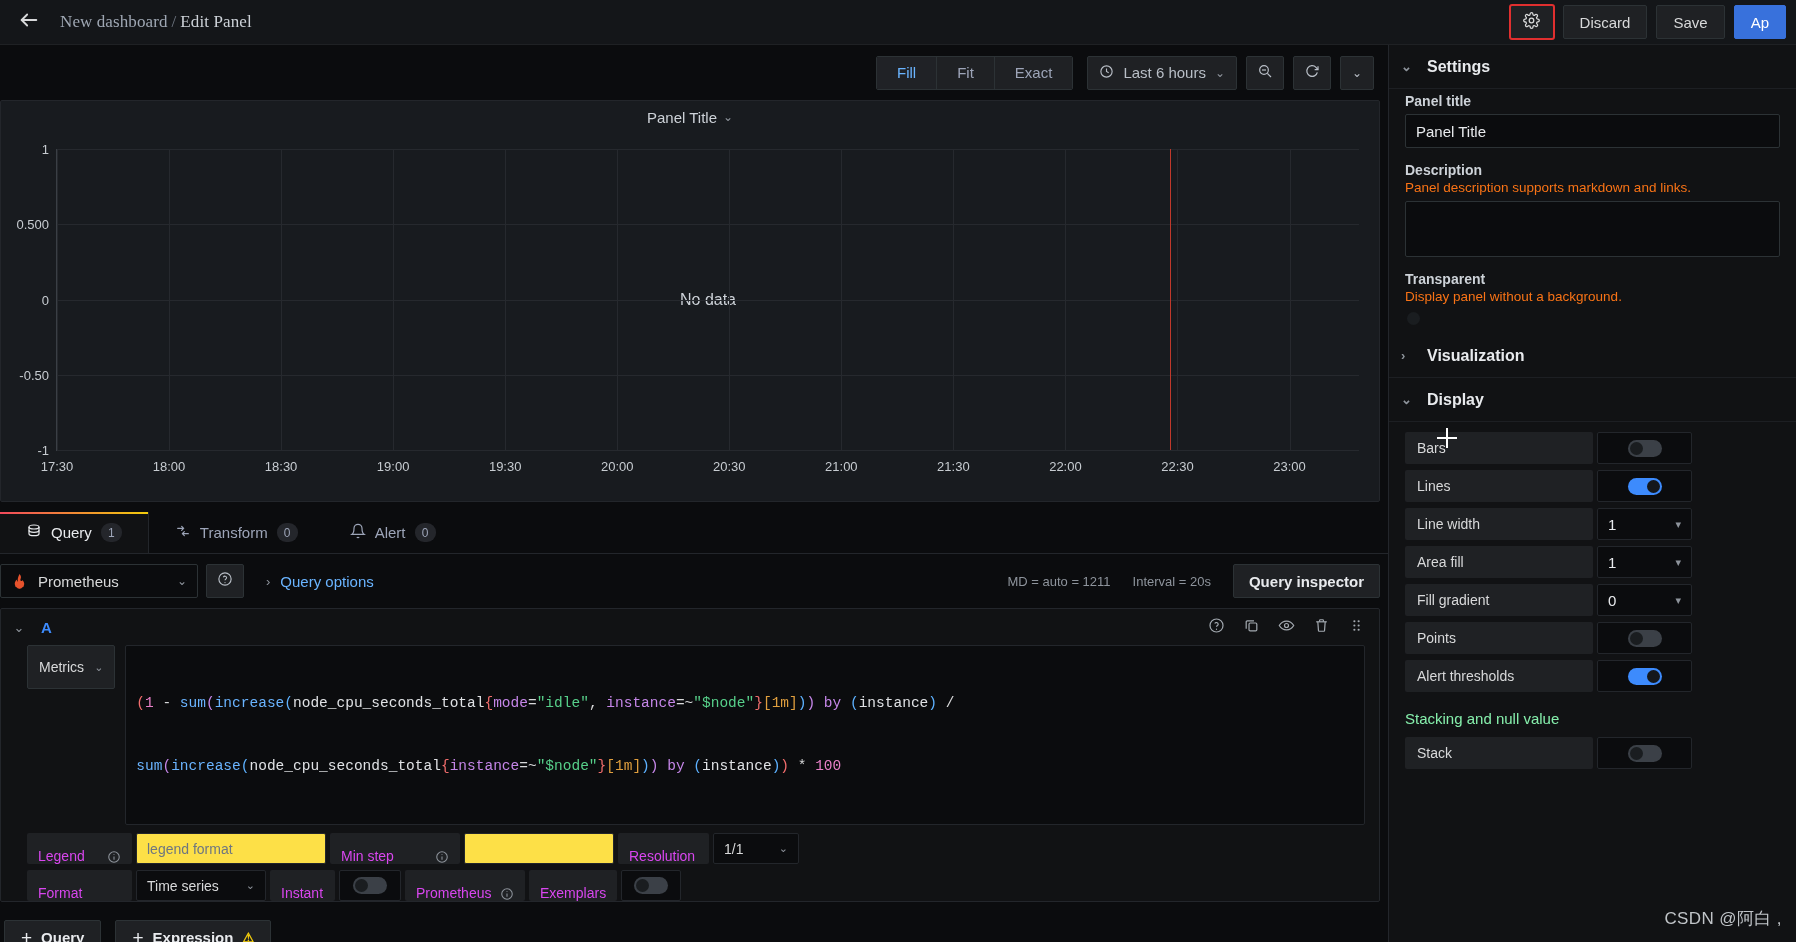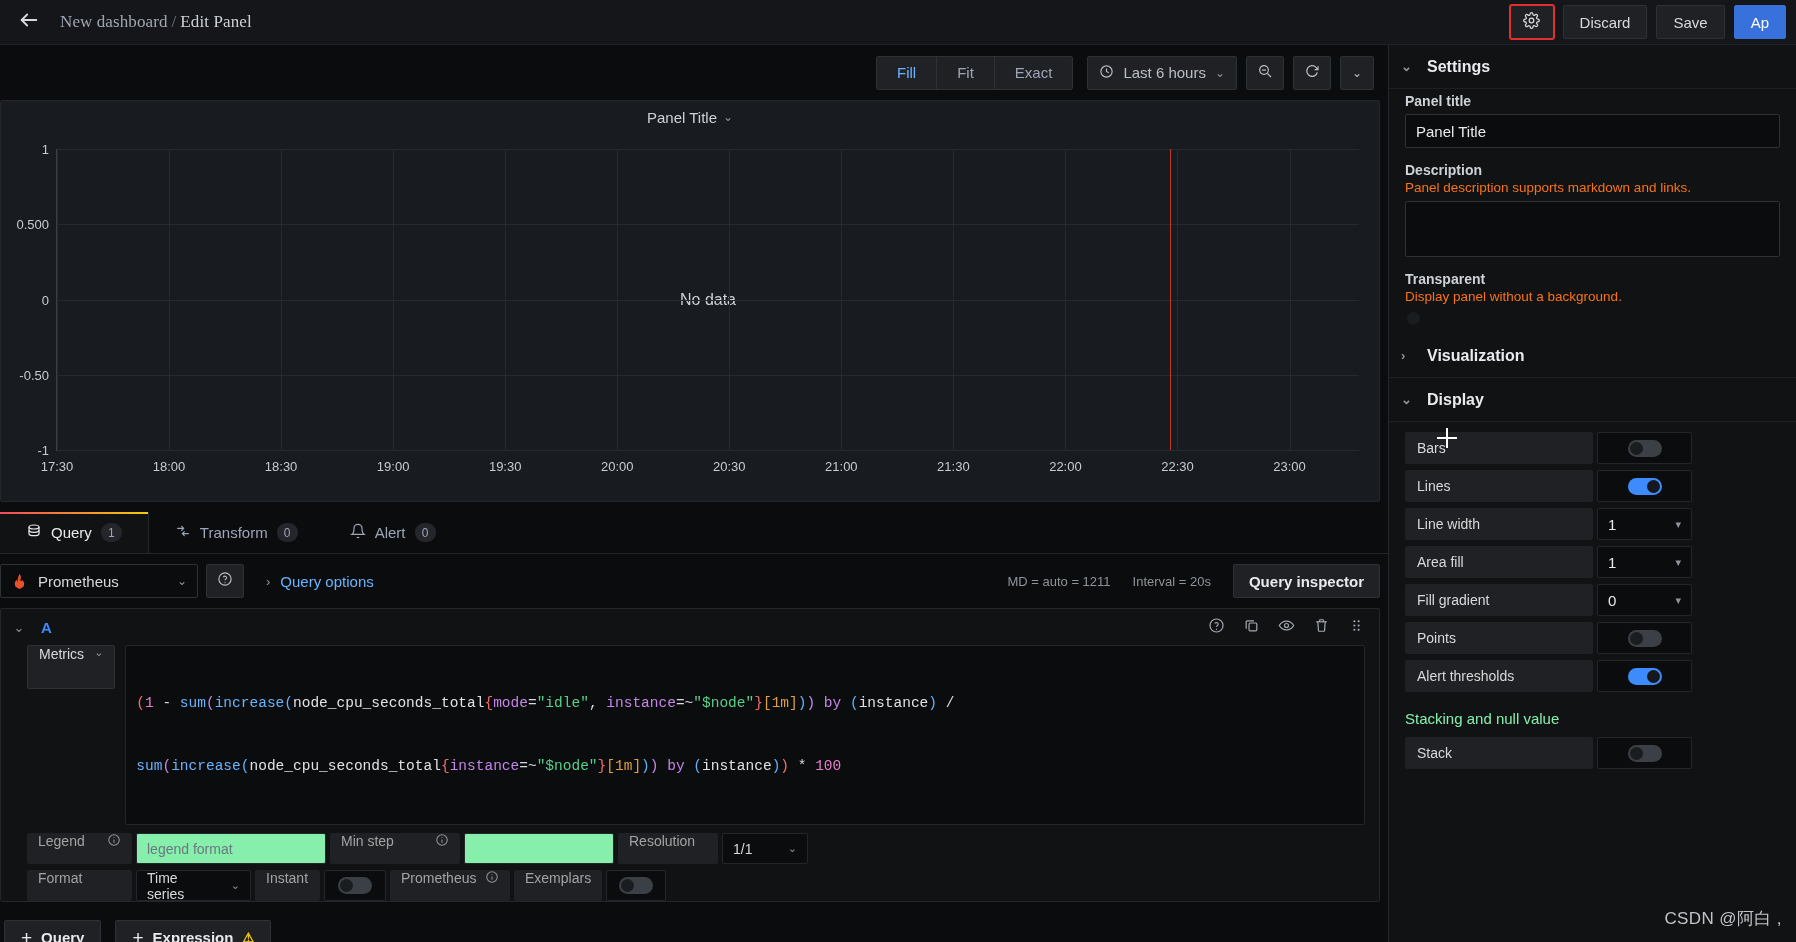--- a/index.html
+++ b/index.html
@@ -157,21 +157,21 @@
   .query-card { background: #111214; border: 1px solid #23262b; border-radius: 2px; }
   .qrow-head { height: 36px; display: flex; align-items: center; padding: 0 14px 0 6px; }
   .qrow-head .chev { color: #8e949c; font-size: 13px; width: 24px; text-align: center; cursor: pointer; }
   .qrow-head .refid { color: #3d8bfd; font-size: 15px; font-weight: 600; margin-left: 10px; }
   .qrow-actions { margin-left: auto; display: flex; align-items: center; gap: 18px; color: #a3a9b0; }
   .qrow-actions svg { width: 17px; height: 17px; cursor: pointer; }
 
   .expr-row { display: flex; align-items: stretch; gap: 10px; padding: 0 14px 0 26px; }
   .metrics-btn {
     height: 44px; min-width: 86px; background: #1f2124; border: 1px solid #2c3235;
-    border-radius: 2px; display: flex; align-items: flex-start; gap: 10px; padding: 0 11px;
+    border-radius: 2px; display: flex; align-items: center; gap: 10px; padding: 0 11px;
     color: #d8d9da; font-size: 14px; cursor: pointer; align-self: flex-start; margin-top: 0;
   }
   .metrics-btn .chev { color: #8e949c; font-size: 11px; }
   .code {
     flex: 1; background: #0b0c0e; border: 1px solid #23262b; border-radius: 2px;
     font-family: "Liberation Mono", "DejaVu Sans Mono", monospace;
     font-size: 14.5px; line-height: 21px; padding: 5px 10px; white-space: pre-wrap;
     word-break: break-word; color: #d8d9da; min-height: 44px;
   }
   .t-paren-o { color: #f26d6d; }
@@ -182,25 +182,25 @@
   .t-label { color: #c586e8; }
   .t-str { color: #57d08a; }
   .t-num { color: #e880c8; }
   .t-op { color: #d8d9da; }
   .t-brk { color: #e09f3e; }
   .t-by { color: #c586e8; }
 
   .opts-grid { padding: 8px 14px 0 26px; display: flex; flex-direction: column; gap: 6px; }
   .opt-line { display: flex; align-items: stretch; gap: 4px; height: 31px; }
   .of-label {
-    background: #1f2124; border-radius: 2px; display: flex; align-items: flex-start;
-    padding: 0 11px; gap: 8px; color: #a3a3a3; font-size: 14px; white-space: nowrap;
+    background: #1f2124; border-radius: 2px; display: flex; align-items: flex-end;
+    padding: 0 11px; gap: 8px; color: #d946ef; font-size: 14px; white-space: nowrap;
   }
   .of-input {
-    background: #86efac; border: 1px solid #23262b; border-radius: 2px;
+    background: #fde047; border: 1px solid #23262b; border-radius: 2px;
     display: flex; align-items: center; padding: 0 10px; color: #d8d9da; font-size: 14px;
   }
   .of-input.ph { color: #6e7680; }
   .of-select {
     background: #0b0c0e; border: 1px solid #23262b; border-radius: 2px;
     display: flex; align-items: center; padding: 0 10px; color: #d8d9da; font-size: 14px; gap: 12px;
     cursor: pointer;
   }
   .of-select .chev { margin-left: auto; color: #8e949c; font-size: 11px; }
   .info-i { width: 14px; height: 14px; flex: none; color: #8e949c; }
@@ -550,34 +550,34 @@
                 <span>Min step</span>
                 <span class="info-i" style="margin-left:auto;">
                   <svg viewBox="0 0 24 24" fill="none" stroke="currentColor" stroke-width="1.8">
                       <circle cx="12" cy="12" r="9"></circle>
                       <line x1="12" y1="11" x2="12" y2="16.5"></line>
                       <circle cx="12" cy="7.8" r=".9" fill="currentColor" stroke="none"></circle>
                     </svg>
                 </span>
               </div>
               <div class="of-input" style="width:150px"></div>
-              <div class="of-label" style="width:100px">
+              <div class="of-label" style="width:91px">
                 <span>Resolution</span>
               </div>
               <div class="of-select" style="width:86px">
                 <span>1/1</span>
                 <span class="chev">⌄</span>
               </div>
             </div>
 
             <div class="opt-line">
               <div class="of-label" style="width:105px">
                 <span>Format</span>
               </div>
-              <div class="of-select" style="width:115px">
+              <div class="of-select" style="width:130px">
                 <span>Time series</span>
                 <span class="chev">⌄</span>
               </div>
               <div class="of-label" style="width:65px">
                 <span>Instant</span>
               </div>
               <div class="tog-cell" style="width:62px">
                 <span class="toggle"></span>
               </div>
               <div class="of-label" style="width:120px">

